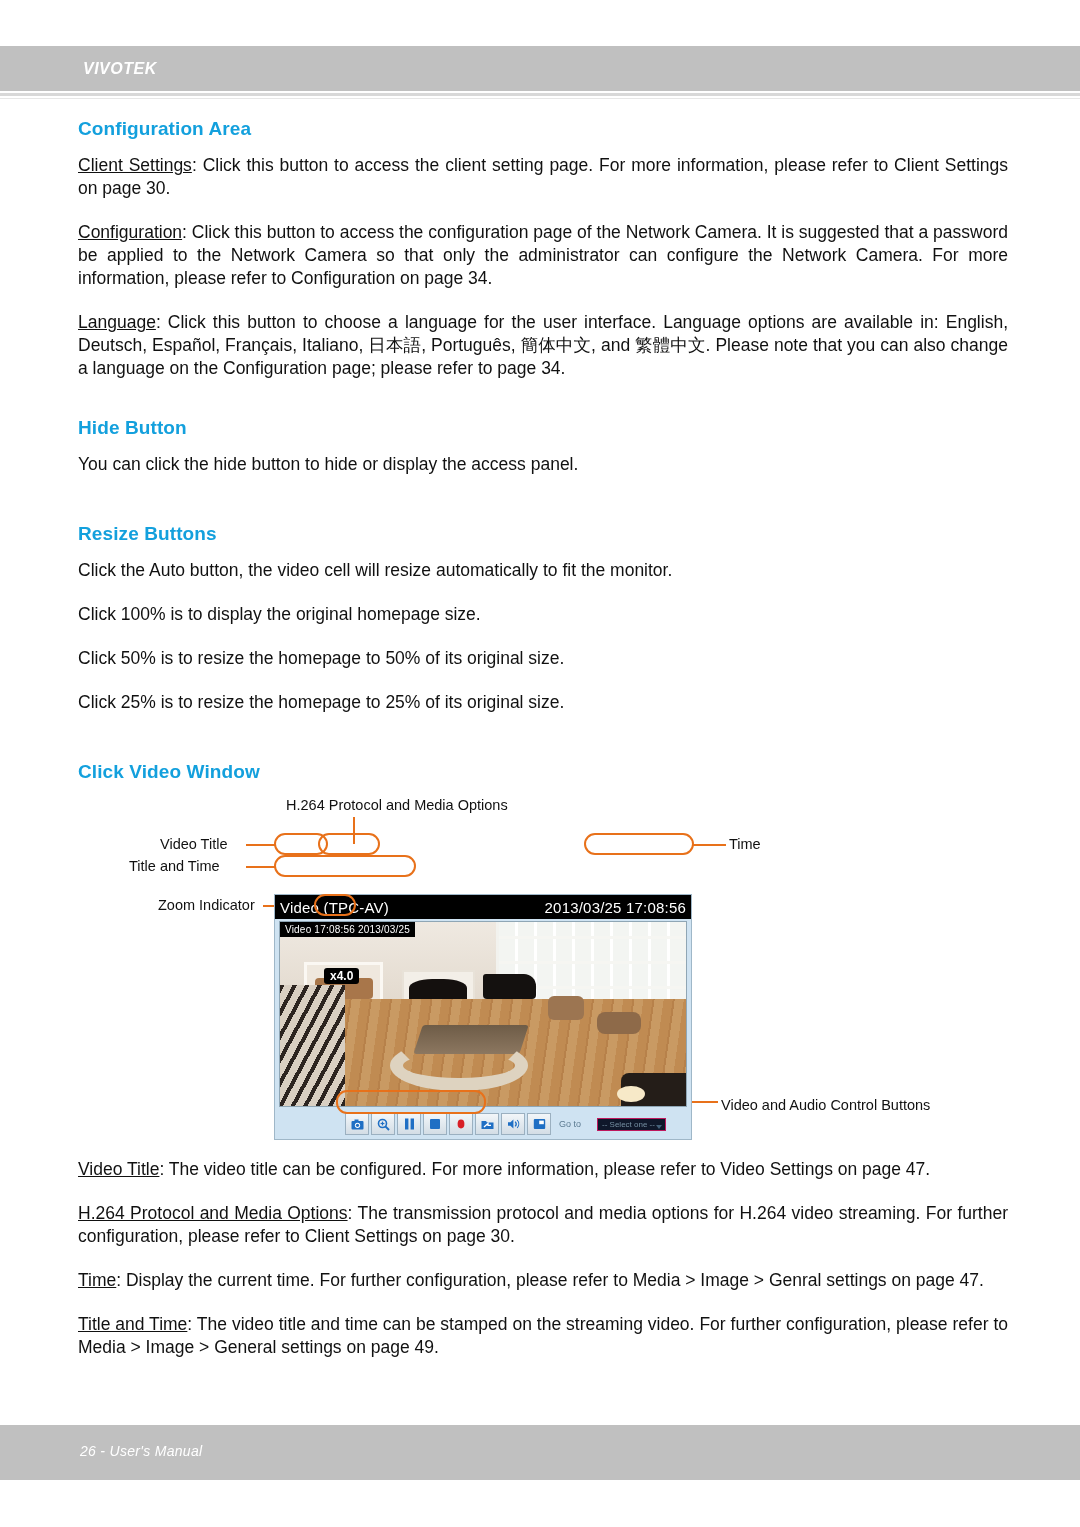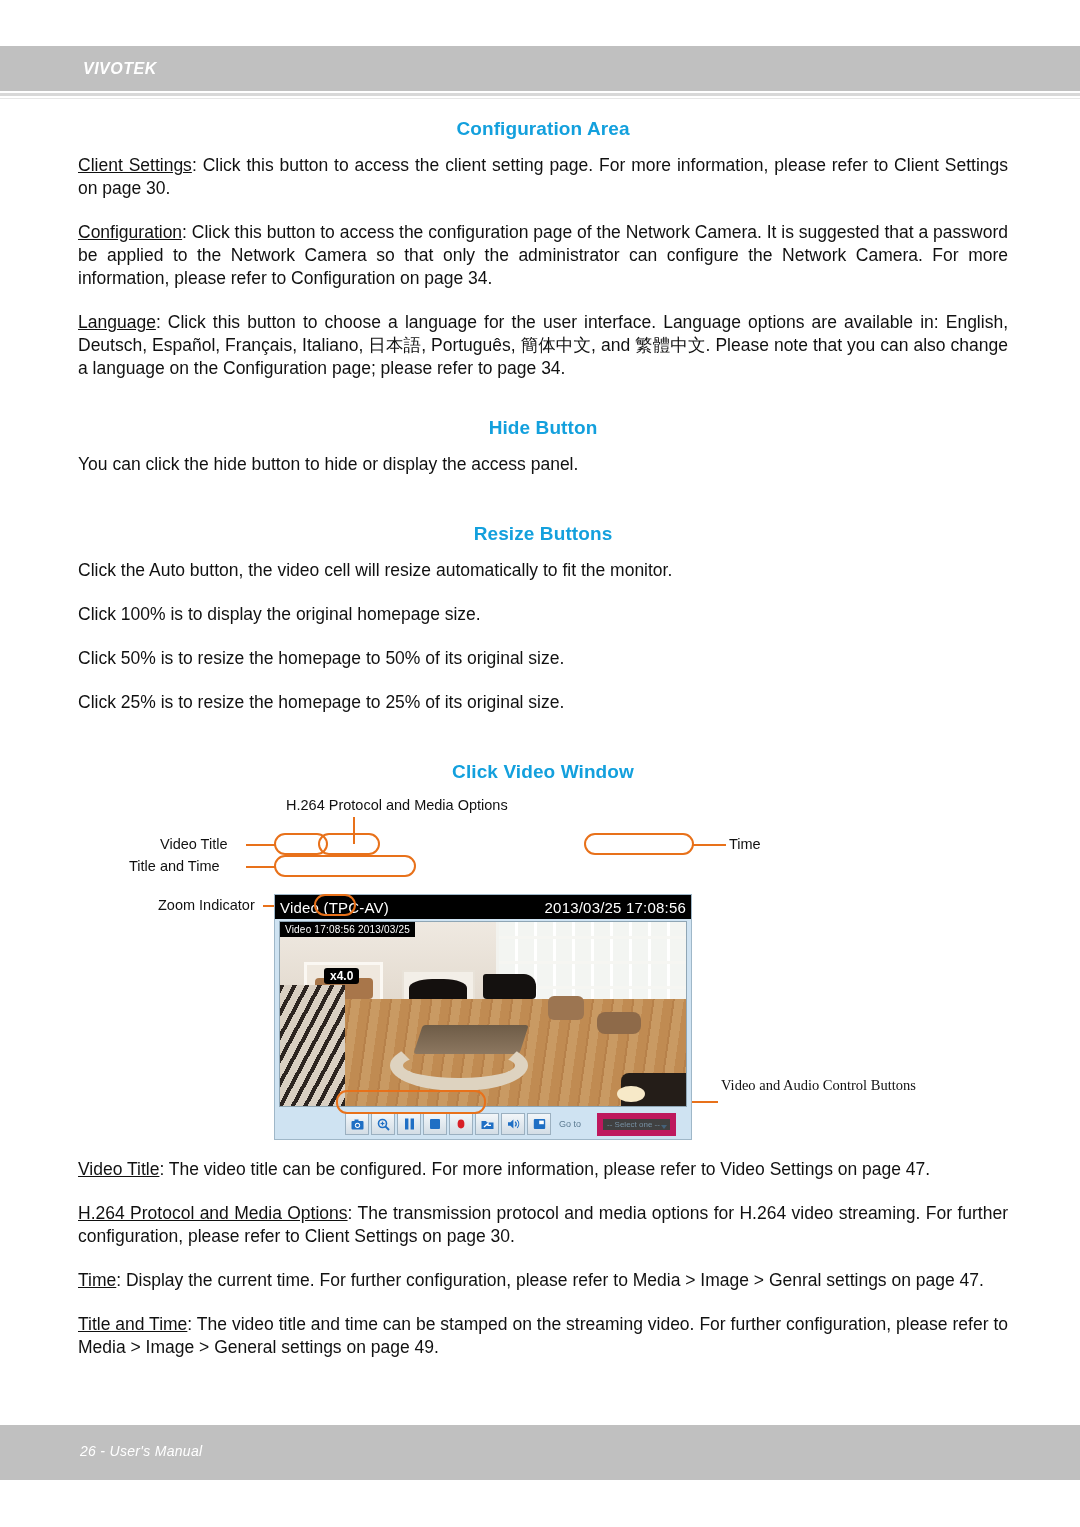--- a/index.html
+++ b/index.html
@@ -34,21 +34,20 @@
   
   .content{
     position:absolute;left:78px;top:118px;width:930px;
   }
   h2.sec{
     color:#13a0dd;
     font-size:19px;
     font-weight:bold;
     margin:0 0 14px 0;
     letter-spacing:.1px;
-    text-align:center;
   }
   p.body{
     font-size:17.5px;
     line-height:23px;
     margin:0 0 21px 0;
     text-align:justify;
     color:#111;
   }
   p.body.nojust{text-align:left;}
   .u{text-decoration:underline;}
@@ -236,21 +235,21 @@
   .cbtn{
     width:22px;height:20px;
     background:linear-gradient(#f2f6f9,#d3dde5);
     border:1px solid #9bb0c0;
     display:flex;align-items:center;justify-content:center;
   }
   .goto{
     margin-left:8px;font-size:9px;color:#5b7a90;display:flex;align-items:center;gap:16px;
   }
   .selbox{
-    border:6px solid #be185d;background:#404040;
+    border:1px solid #be185d;background:#0f172a;
     font-size:8px;color:#7690a3;padding:1px 10px 1px 4px;position:relative;
   }
   .selbox::after{
     content:"";position:absolute;right:3px;top:6px;
     border-left:3px solid transparent;border-right:3px solid transparent;
     border-top:4px solid #44617a;
   }
 
   
   .footer-band{
@@ -311,21 +310,21 @@
     <div class="lbl" style="left:51px;top:61px;">Title and Time</div>
     <div class="leader" style="left:168px;top:69px;width:30px;"></div>
 
     <div class="lbl" style="left:80px;top:100px;">Zoom Indicator</div>
     <div class="leader" style="left:185px;top:108px;width:55px;"></div>
 
     <div class="leader" style="left:614px;top:47px;width:34px;"></div>
     <div class="lbl" style="left:651px;top:39px;">Time</div>
 
     <div class="leader" style="left:606px;top:304px;width:34px;"></div>
-    <div class="lbl" style="left:643px;top:280px;font-family:Liberation Serif, serif;">Video and Audio Control Buttons</div>
+    <div class="lbl" style="left:643px;top:300px;">Video and Audio Control Buttons</div>
 
     <div class="player">
 
       <div class="player-titlebar">
         <span class="pt-left">Video (TPC-AV)</span>
         <span class="pt-right">2013/03/25  17:08:56</span>
       </div>
 
       <div class="video-area">
         <div class="scene">

